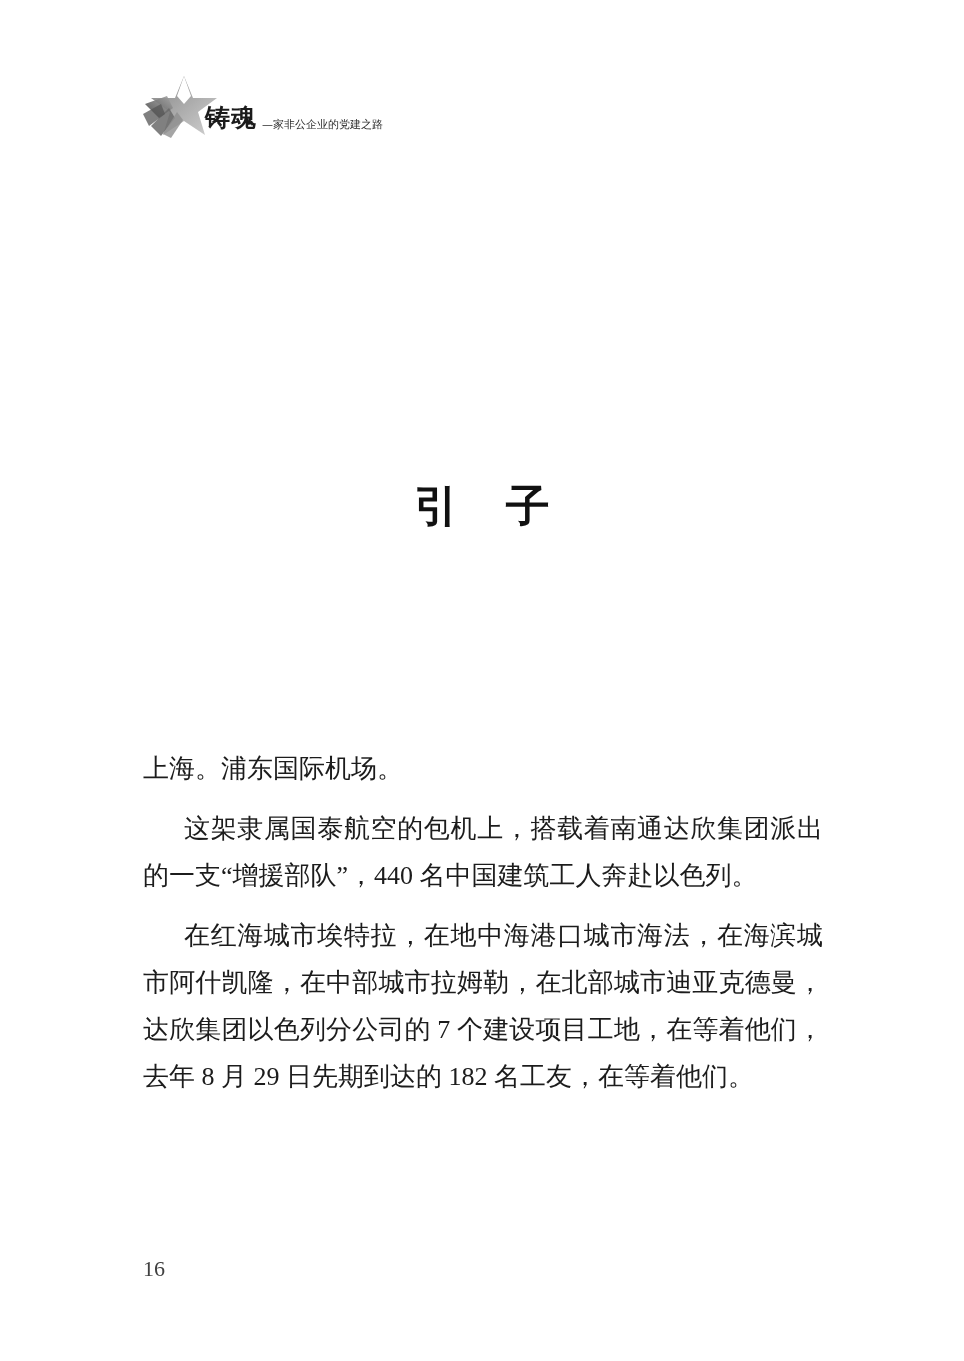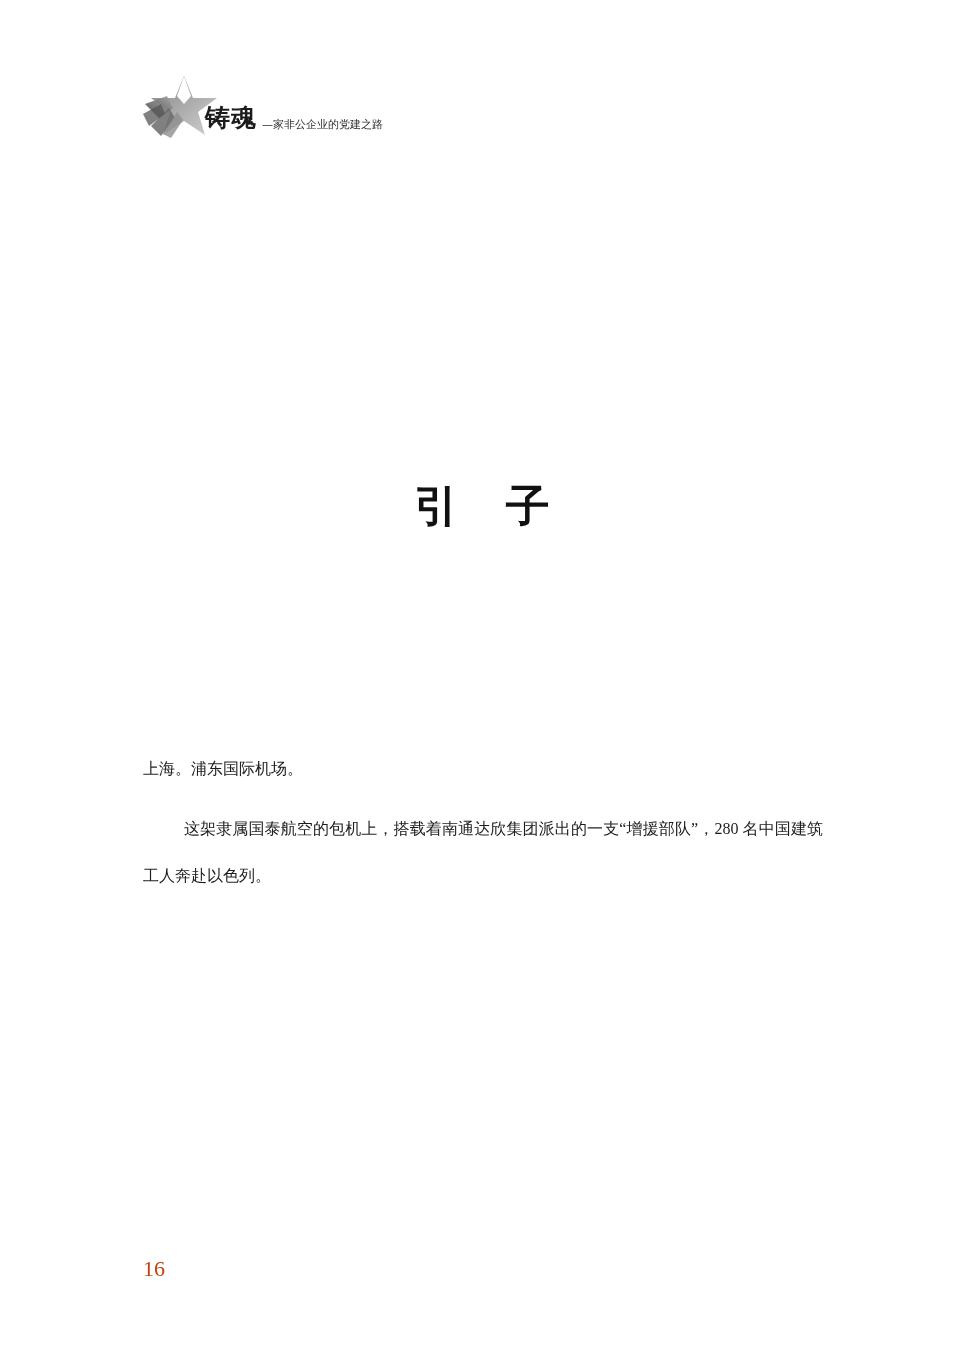--- a/index.html
+++ b/index.html
@@ -80,40 +80,40 @@
   }
 
   
   .body-text {
     position: absolute;
     left: 143px;
     top: 745px;
     width: 680px;
   }
   .para {
-    font-size: 16px;
+    font-size: 26px;
     line-height: 47px;
     color: #1c1c1c;
     text-align: justify;
     text-justify: inter-ideograph;
     margin: 0 0 13px 0;
     font-family: "Liberation Serif", "DejaVu Serif", serif;
   }
   .para.indent {
     text-indent: 41px;
   }
 
   
   .page-number {
     position: absolute;
     left: 143px;
     top: 1256px;
     font-family: "Liberation Serif", serif;
     font-size: 22px;
-    color: #c2410c;
+    color: #404040;
   }
 </style>
 </head>
 <body>
 
 <div class="page">
 
   <div class="header">
     <div class="logo-mark">
       <svg width="82" height="66" viewBox="0 0 82 66" xmlns="http://www.w3.org/2000/svg">
@@ -138,18 +138,19 @@
     <div class="logo-text-wrap">
       <span class="logo-title">铸魂</span>
       <span class="logo-sub">—家非公企业的党建之路</span>
     </div>
   </div>
 
   <div class="chapter-title">引 子</div>
 
   <div class="body-text">
     <p class="para">上海。浦东国际机场。</p>
-    <p class="para indent">这架隶属国泰航空的包机上，搭载着南通达欣集团派出的一支“增援部队”，280 名中国建筑工人奔赴以色列。</p>
+    <p class="para indent">这架隶属国泰航空的包机上，搭载着南通达欣集团派出的一支“增援部队”，440 名中国建筑工人奔赴以色列。</p>
+    <p class="para indent">在红海城市埃特拉，在地中海港口城市海法，在海滨城市阿什凯隆，在中部城市拉姆勒，在北部城市迪亚克德曼，达欣集团以色列分公司的 7 个建设项目工地，在等着他们，去年 8 月 29 日先期到达的 182 名工友，在等着他们。</p>
   </div>
 
   <div class="page-number">16</div>
 
 </div>
 
 </body></html>

